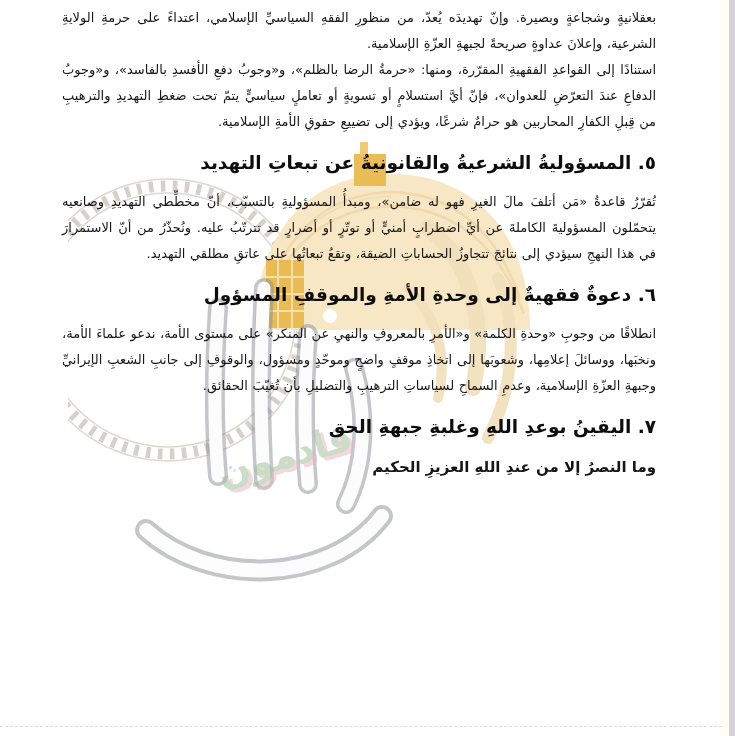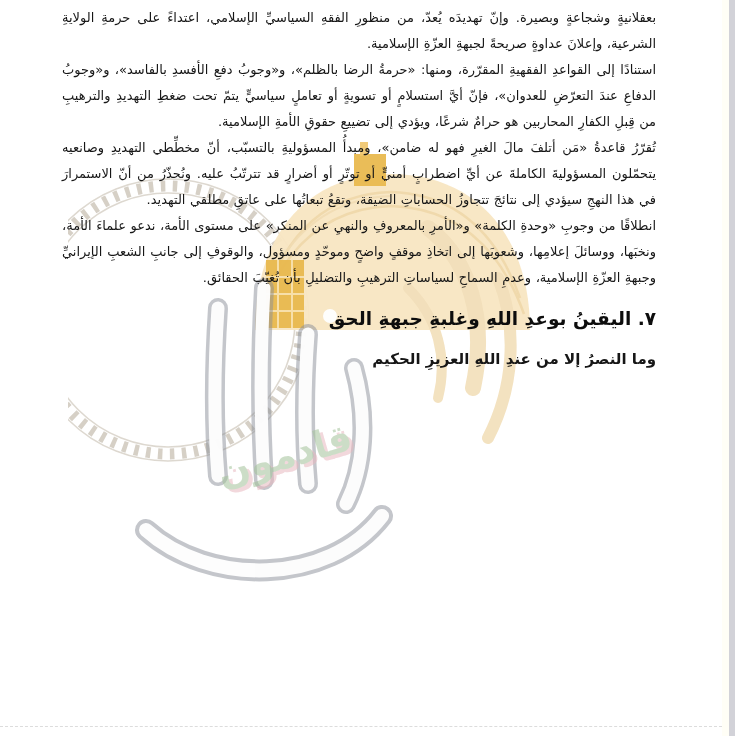--- a/index.html
+++ b/index.html
@@ -90,22 +90,24 @@
         <text x="147" y="318" class="green-script" font-size="38" fill="#a4c39b">قادمون</text>
       </g>
     </svg>
 
     <div class="content">
 
       <p class="body-par">بعقلانيةٍ وشجاعةٍ وبصيرة. وإنّ تهديدَه يُعدّ، من منظورِ الفقهِ السياسيِّ الإسلامي، اعتداءً على حرمةِ الولايةِ الشرعية، وإعلانَ عداوةٍ صريحةً لجبهةِ العزّةِ الإسلامية.</p>
 
       <p class="body-par">استنادًا إلى القواعدِ الفقهيةِ المقرّرة، ومنها: «حرمةُ الرضا بالظلم»، و«وجوبُ دفعِ الأفسدِ بالفاسد»، و«وجوبُ الدفاعِ عندَ التعرّضِ للعدوان»، فإنّ أيَّ استسلامٍ أو تسويةٍ أو تعاملٍ سياسيٍّ يتمّ تحت ضغطِ التهديدِ والترهيبِ من قِبلِ الكفارِ المحاربين هو حرامٌ شرعًا، ويؤدي إلى تضييعِ حقوقِ الأمةِ الإسلامية.</p>
 
+      <h2 class="sec-title">٥. المسؤوليةُ الشرعيةُ والقانونيةُ عن تبعاتِ التهديد</h2>
       <p class="body-par">تُقرّرُ قاعدةُ «مَن أتلفَ مالَ الغيرِ فهو له ضامن»، ومبدأُ المسؤوليةِ بالتسبّب، أنّ مخطِّطي التهديدِ وصانعيه يتحمّلون المسؤوليةَ الكاملةَ عن أيِّ اضطرابٍ أمنيٍّ أو توتّرٍ أو أضرارٍ قد تترتّبُ عليه. ونُحذّرُ من أنّ الاستمرارَ في هذا النهجِ سيؤدي إلى نتائجَ تتجاوزُ الحساباتِ الضيقة، وتقعُ تبعاتُها على عاتقِ مطلقي التهديد.</p>
 
+      <h2 class="sec-title">٦. دعوةٌ فقهيةٌ إلى وحدةِ الأمةِ والموقفِ المسؤول</h2>
       <p class="body-par">انطلاقًا من وجوبِ «وحدةِ الكلمة» و«الأمرِ بالمعروفِ والنهيِ عن المنكر» على مستوى الأمة، ندعو علماءَ الأمة، ونخبَها، ووسائلَ إعلامِها، وشعوبَها إلى اتخاذِ موقفٍ واضحٍ وموحّدٍ ومسؤول، والوقوفِ إلى جانبِ الشعبِ الإيرانيِّ وجبهةِ العزّةِ الإسلامية، وعدمِ السماحِ لسياساتِ الترهيبِ والتضليلِ بأن تُغيّبَ الحقائق.</p>
 
       <h2 class="sec-title">٧. اليقينُ بوعدِ اللهِ وغلبةِ جبهةِ الحق</h2>
 
       <p class="final-line">وما النصرُ إلا من عندِ اللهِ العزيزِ الحكيم</p>
 
     </div>
 
     <div class="page-bottom-line"></div>
   </div>

